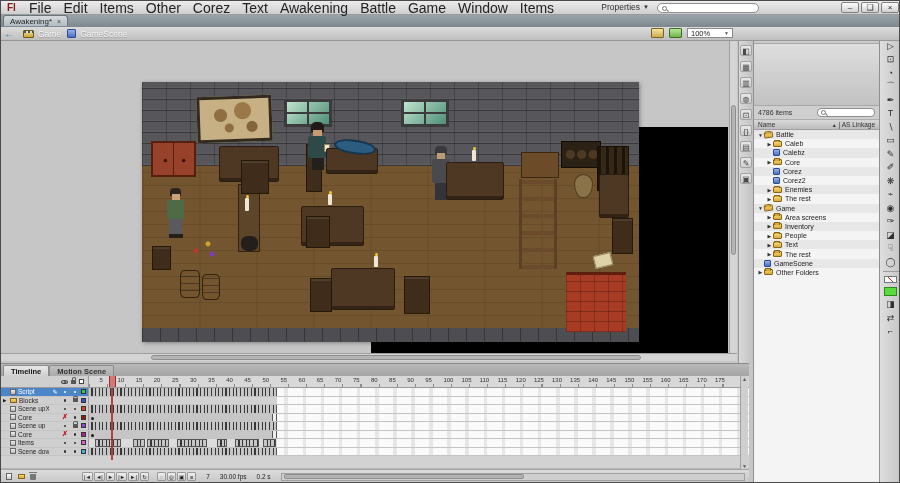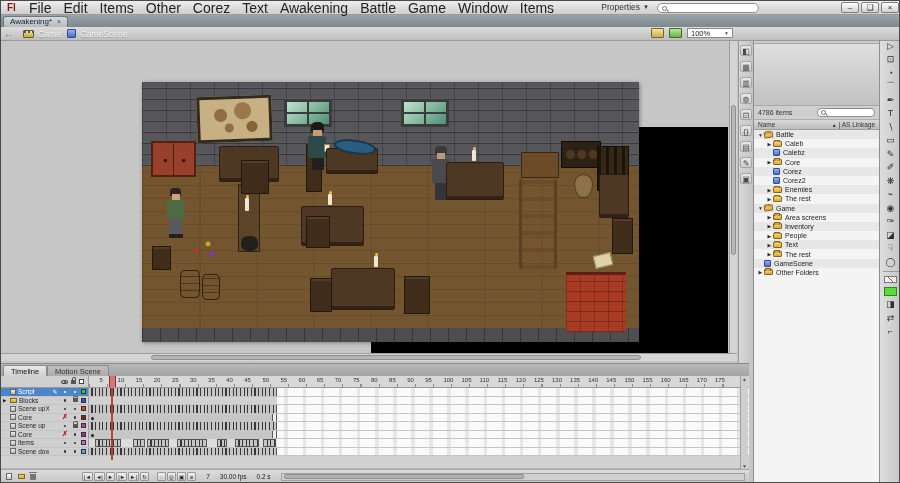--- a/index.html
+++ b/index.html
@@ -13,21 +13,21 @@
   .menus{display:flex;gap:2px;}
   .menu-item{padding:1px 5px;font-size:14px;color:#222;cursor:default;}
   .workspace{position:absolute;right:252px;top:1px;font-size:8.5px;color:#333;display:flex;align-items:center;gap:3px;}
   .searchbox{position:absolute;right:142px;top:2px;width:102px;height:10px;background:#fff;border:1px solid #8f8f8f;border-radius:5px;display:flex;align-items:center;padding-left:4px;gap:3px;}
   .mag{width:5px;height:5px;border:1px solid #777;border-radius:50%;position:relative;flex:0 0 auto;}
   .mag:after{content:"";position:absolute;width:3px;height:1px;background:#777;transform:rotate(45deg);right:-2.5px;bottom:-1px;}
   .winbtns{position:absolute;right:2px;top:1px;display:flex;gap:2px;}
   .winbtn{width:18px;height:11px;background:linear-gradient(#fdfdfd,#d2d2d2);border:1px solid #7f7f7f;border-radius:2px;font-size:8px;line-height:9px;text-align:center;color:#222;}
 
   
-  .tabbar{position:absolute;left:0;top:14px;width:900px;height:12px;background:linear-gradient(#9aa4ab,#7d878e);display:flex;align-items:center;z-index:29;}
+  .tabbar{position:absolute;left:0;top:14px;width:900px;height:12px;background:linear-gradient(#9aa4ab,#7d878e);display:flex;align-items:flex-start;z-index:29;}
   .doctab{margin-left:2px;height:11px;padding:0 6px;background:linear-gradient(#d6dadd,#b2bcc2);border:1px solid #6d767c;border-bottom:none;border-radius:3px 3px 0 0;display:flex;align-items:center;gap:5px;font-size:8px;color:#1d2327;}
   .doctab .x{font-size:7px;color:#444;}
 
   
   .editbar{position:absolute;left:0;top:26px;width:900px;height:14px;background:linear-gradient(#dcdcdc,#bfbfbf);border-bottom:1px solid #979797;display:flex;align-items:center;z-index:28;}
   .backbtn{width:16px;text-align:center;color:#3f6fae;font-weight:bold;font-size:10px;line-height:12px;}
   .crumb{display:flex;align-items:center;gap:4px;margin-left:6px;color:#f5f5f5;text-shadow:0 1px 1px rgba(0,0,0,.25);font-size:8.5px;}
   .ico-scene{width:11px;height:8px;background:linear-gradient(#efe08a,#c9a73c);border:1px solid #6d5a14;border-radius:1px;position:relative;}
   .ico-scene:before{content:"";position:absolute;left:0;right:0;top:0;height:2px;background:repeating-linear-gradient(90deg,#555 0 2px,#ddd 2px 4px);}
   .ico-symbol{width:9px;height:9px;background:linear-gradient(#9ab2e8,#4a6ec0);border:1px solid #2c4a9a;border-radius:1px;}
@@ -103,21 +103,21 @@
   .tools{position:absolute;left:878px;top:14px;width:22px;height:469px;background:linear-gradient(90deg,#dedede,#c6c6c6);border-left:1px solid #8f8f8f;display:flex;flex-direction:column;align-items:center;padding-top:3px;}
   .tools-head{font-size:6px;color:#666;height:8px;}
   .tool{width:16px;height:13.5px;font-size:9px;line-height:13px;text-align:center;color:#2e2e2e;border-radius:2px;}
   .tool.active{background:#aebecb;border:1px solid #7d8f9e;}
   .swatch-stroke{width:13px;height:7px;background:linear-gradient(45deg,transparent 0 44%,#d22 44% 56%,transparent 56%),#fff;border:1px solid #777;margin:2px 0;}
   .swatch-fill{width:13px;height:9px;background:#58dc3c;border:1px solid #2f8a1c;margin:2px 0;}
   .tool-sep{width:16px;height:1px;background:#9a9a9a;margin:2px 0;}
 
   
   .timeline{position:absolute;left:0;top:362px;width:748px;height:121px;background:#d2d2d2;border-top:1px solid #8a8a8a;}
-  .tl-tabs{height:12px;background:linear-gradient(#b9b9b9,#a4a4a4);display:flex;align-items:flex-end;padding-left:2px;}
+  .tl-tabs{height:12px;background:linear-gradient(#b9b9b9,#a4a4a4);display:flex;align-items:flex-end;padding-left:2px;font-weight:bold;}
   .tl-tab{height:11px;padding:0 7px;font-size:7.5px;line-height:11px;color:#333;background:linear-gradient(#c0c0c0,#aaa);border:1px solid #8a8a8a;border-bottom:none;border-radius:2px 2px 0 0;}
   .tl-tab.active{background:linear-gradient(#e8e8e8,#d0d0d0);color:#111;}
   .tl-header{height:12px;display:flex;border-bottom:1px solid #9a9a9a;background:#cfcfcf;}
   .tlh-left{width:88px;display:flex;align-items:center;justify-content:flex-end;gap:3px;padding-right:4px;border-right:1px solid #9a9a9a;}
   .ico-eye{width:7px;height:4px;border:1px solid #444;border-radius:50%;position:relative;}
   .ico-eye:before{content:"";position:absolute;left:2px;top:0.5px;width:2px;height:2px;border-radius:50%;background:#444;}
   .mini-lock{width:5px;height:4px;background:#555;position:relative;border-radius:0.5px;}
   .mini-lock:before{content:"";position:absolute;left:0.5px;top:-2.5px;width:2.5px;height:2px;border:1px solid #555;border-bottom:none;border-radius:2px 2px 0 0;}
   .ico-obox{width:5px;height:5px;border:1px solid #444;background:#fff;}
   .ruler{flex:1;position:relative;background:#d8d8d8;background-image:repeating-linear-gradient(90deg,#8a8a8a 0 1px,transparent 1px 18.1px);background-size:100% 3px;background-position:0 100%;background-repeat:no-repeat;overflow:hidden;}

